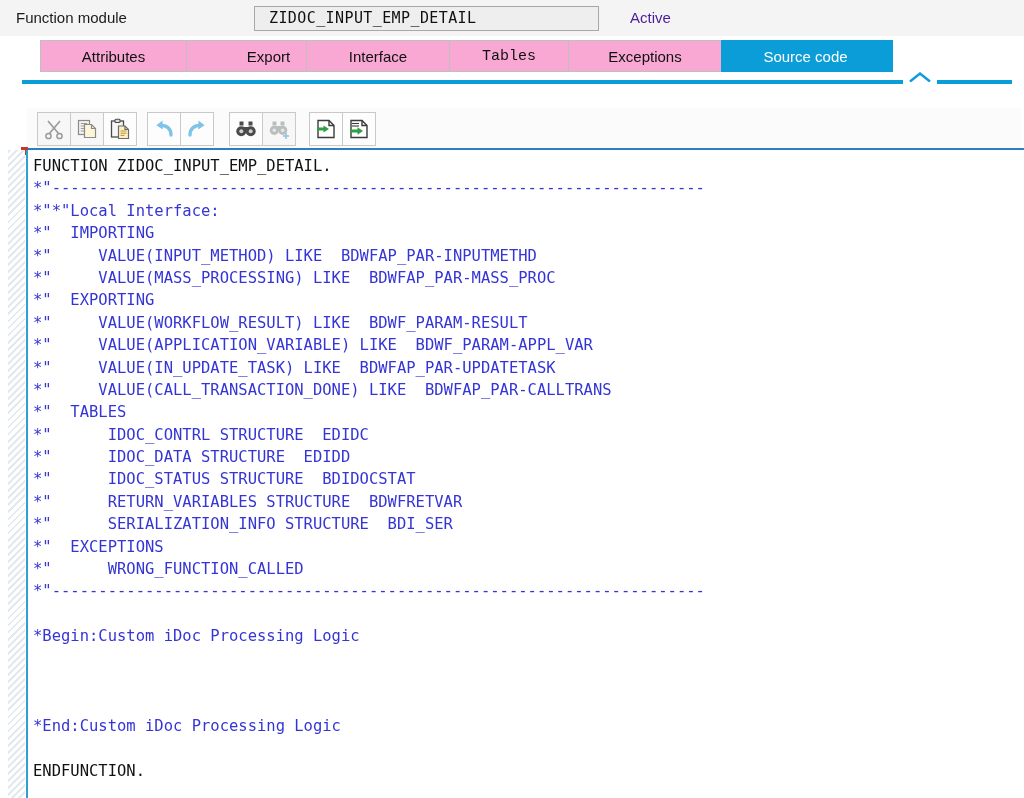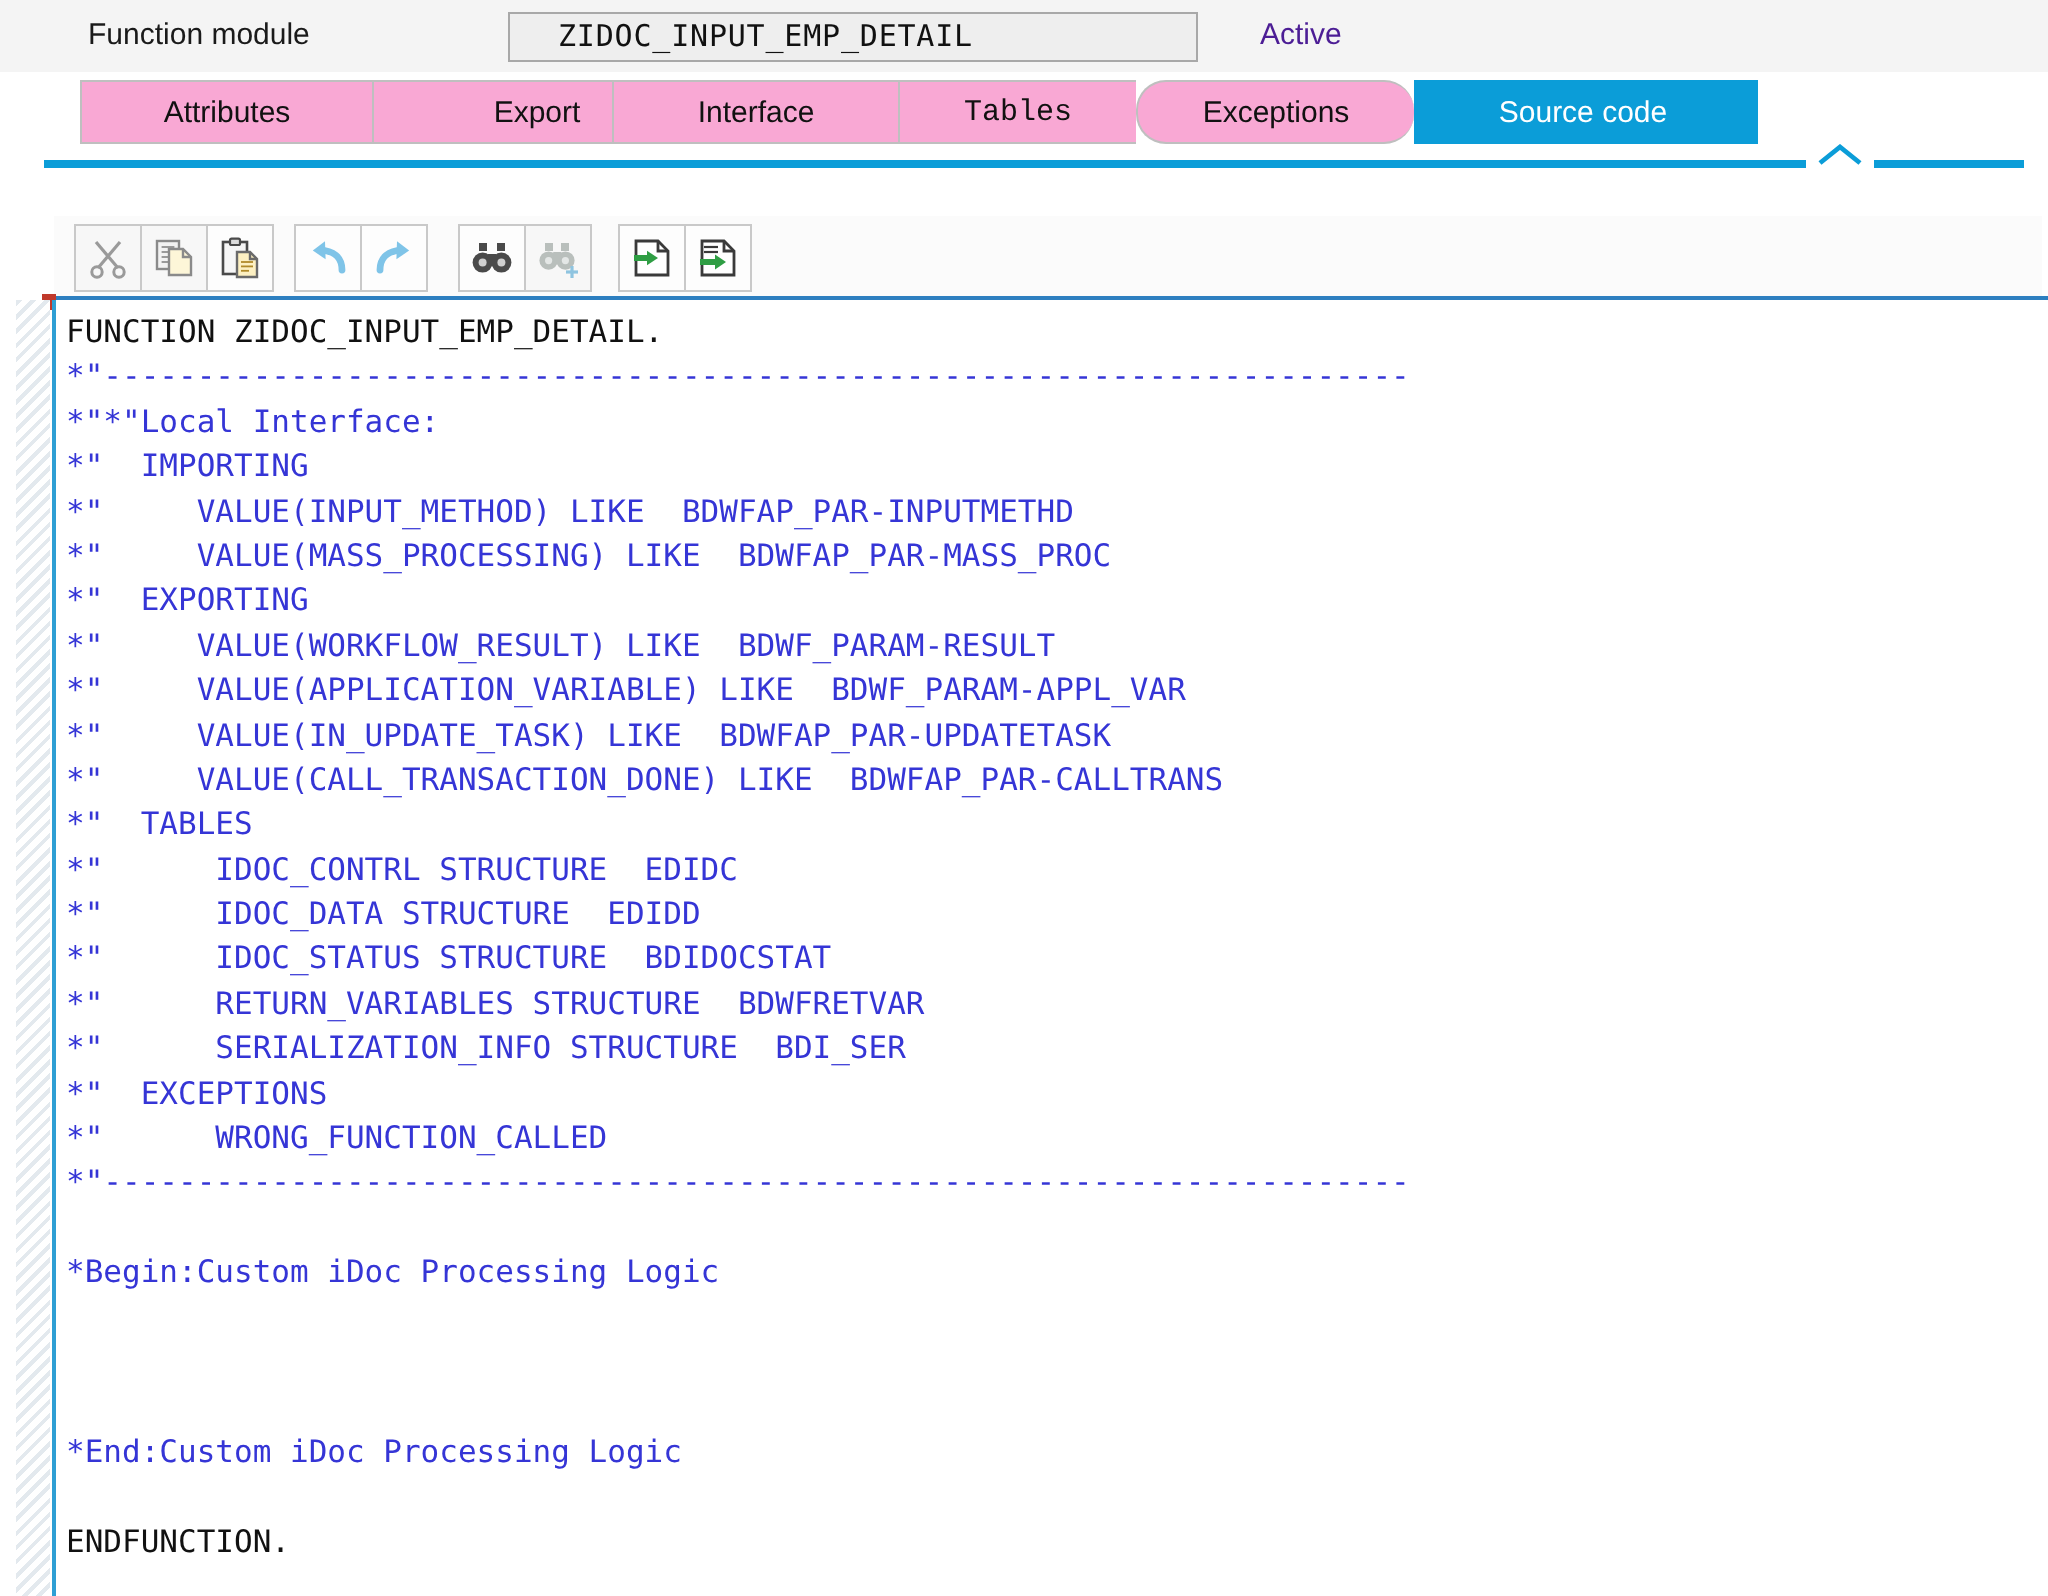--- a/index.html
+++ b/index.html
@@ -21,33 +21,32 @@
     position: absolute;
     left: 0; top: 0; width: 1024px; height: 36px;
     background: #f4f4f4;
   }
   .header-label {
     position: absolute;
     left: 16px; top: 9px;
     font-size: 15px;
     color: #1a1a1a;
     white-space: nowrap;
-    margin-left: 28px;
   }
   .header-field {
     position: absolute;
     left: 254px; top: 6px;
     width: 345px; height: 25px;
     background: #eeeeee;
     border: 1px solid #a8a8a8;
     font-family: "DejaVu Sans Mono", monospace;
     font-size: 15px;
     color: #111111;
     line-height: 23px;
-    padding: 0 24px;
+    padding: 0 14px;
     letter-spacing: 0.4px;
     white-space: nowrap;
     overflow: hidden;
   }
   .header-status {
     position: absolute;
     left: 630px; top: 9px;
     font-size: 15px;
     color: #4c1d95;
     white-space: nowrap;
@@ -190,21 +189,21 @@
         </div>
         <div class="tab" style="width: 120px; padding-left: 44px;">
           <span>Export</span>
         </div>
         <div class="tab" style="width: 143px;">
           <span>Interface</span>
         </div>
         <div class="tab" style="width: 119px; font-family: Liberation Mono, monospace;">
           <span>Tables</span>
         </div>
-        <div class="tab" style="width: 139px; border-radius: 15px;">
+        <div class="tab" style="width: 153px;">
           <span>Exceptions</span>
         </div>
         <div class="tab active" style="width: 172px;">
           <span>Source code</span>
         </div>
       </div>
     <div class="tab-underline"></div>
     <div class="tab-notch" id="tab-notch" style="left: 903px;">
       <svg width="34" height="12" viewBox="0 0 34 12">
         <path d="M0,12 L0,8 L12,8 L17,2 L22,8 L34,8 L34,12 Z" fill="#ffffff"></path>

